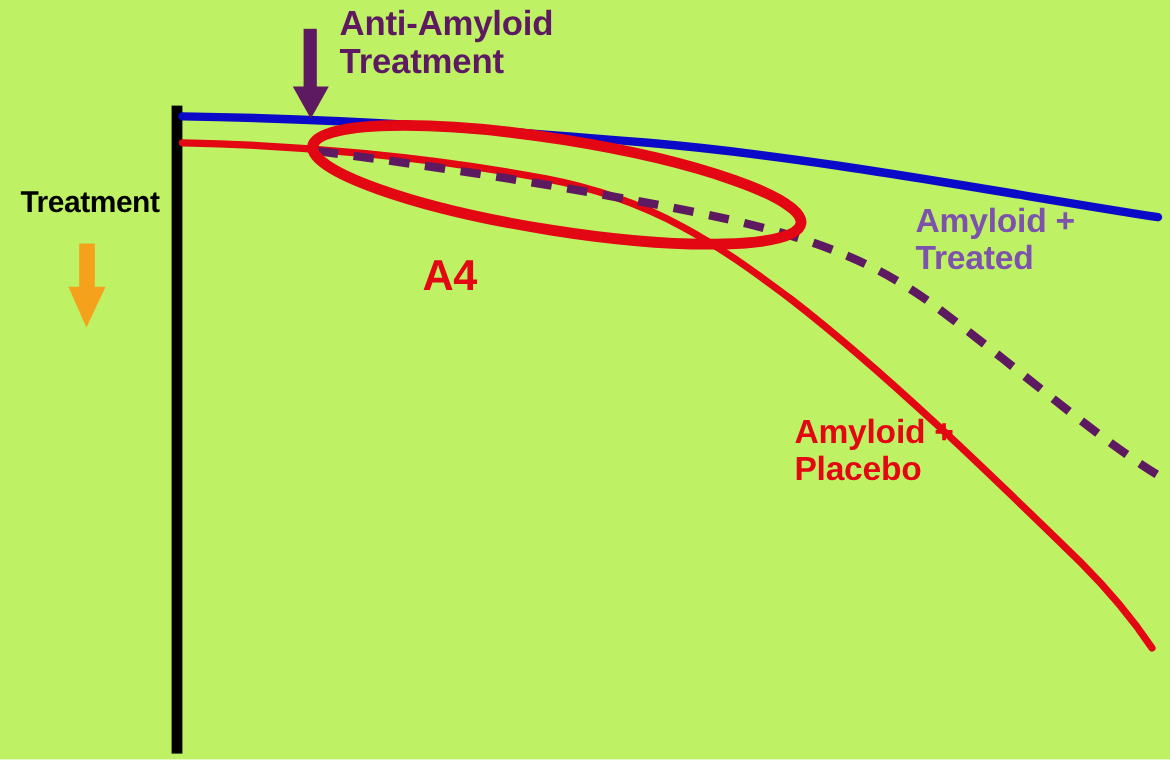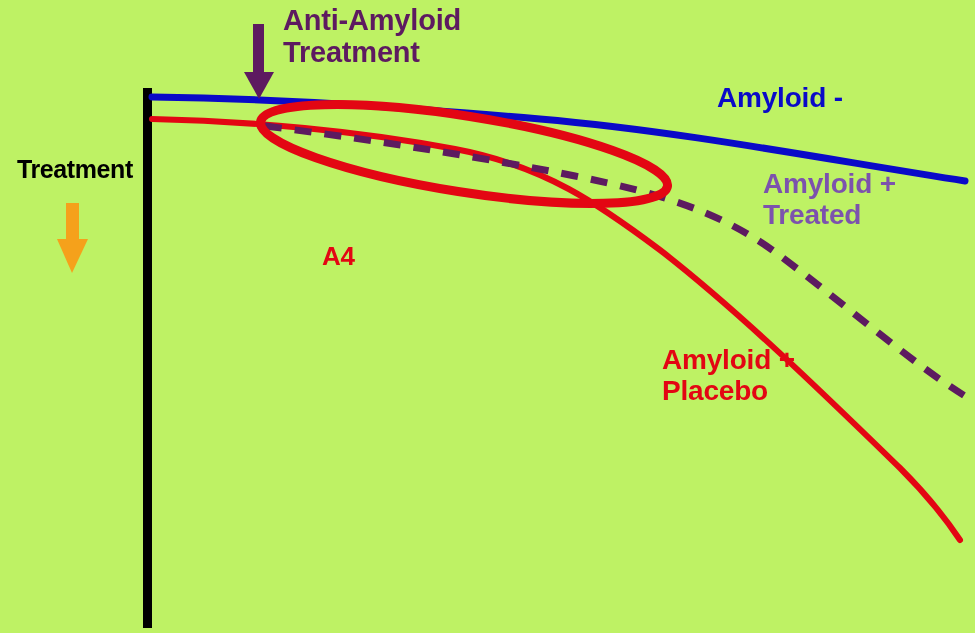--- a/index.html
+++ b/index.html
@@ -51,25 +51,24 @@
     font-size: 28px;
     color: #7c52ad;
   }
   #label-amyloid-placebo {
     left: 662px;
     top: 344px;
     font-size: 28px;
     color: #e30613;
   }
   #label-a4 {
-    left: 322px;
+    left: 352px;
     top: 210px;
-    font-size: 26px;
+    font-size: 36px;
     color: #e30613;
-    margin-top: 32px;
   }
   #label-cognition {
     left: 17px;
     top: 155px;
     font-size: 25px;
     color: #000000;
     letter-spacing: -0.4px;
   }
 </style>
 </head>
@@ -98,21 +97,20 @@
 
     <g>
       <rect x="66" y="203" width="13" height="42" fill="#f5a11b"></rect>
       <polygon points="57,239 88,239 72,273" fill="#f5a11b"></polygon>
     </g>
   </svg>
 
   <div class="lbl" id="label-treatment-title">Anti-Amyloid
 Treatment</div>
 
-  <div class="lbl" id="label-amyloid-negative">Amyloid -</div>
 
   <div class="lbl" id="label-amyloid-treated">Amyloid +
 Treated</div>
 
   <div class="lbl" id="label-amyloid-placebo">Amyloid +
 Placebo</div>
 
   <div class="lbl" id="label-a4">A4</div>
 
   <div class="lbl" id="label-cognition">Treatment</div>

